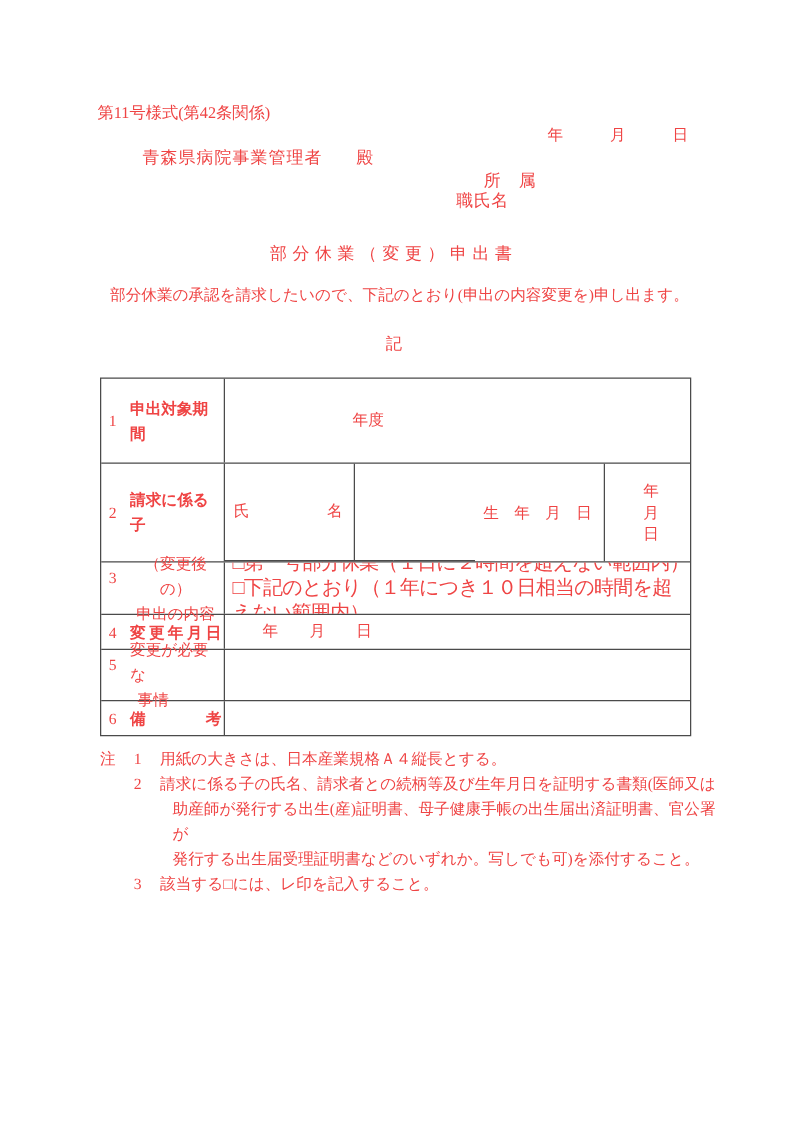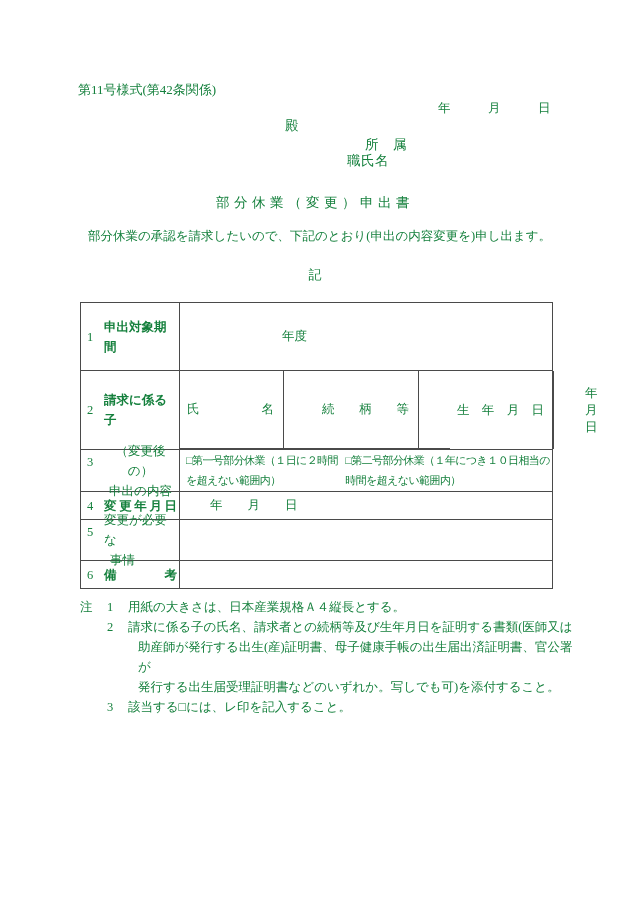--- a/index.html
+++ b/index.html
@@ -2,34 +2,34 @@
 <html lang="ja"><head>
 <meta charset="utf-8">
 <style>
   * { margin:0; padding:0; box-sizing:border-box; }
   html,body { background:#e8e8e8; }
   .page {
     position:relative;
     width:630px; height:903px;
     margin:0 auto;
     background:#ffffff;
-    color:#15803d;
+    color:#ef4444;
     font-family:"Liberation Serif","DejaVu Serif",serif;
     font-size:12.5px;
     overflow:hidden;
   }
   .abs { position:absolute; }
 
   
   .form-number { left:78px; top:81px; font-size:13px; }
   .date-line   { left:438px; top:100px; font-size:12.5px; }
   .addressee   { left:114px; top:117px; font-size:13.5px; letter-spacing:0.9px; }
   .honorific   { left:285px; top:117px; font-size:13.5px; }
-  .affiliation { left:365px; top:136px; font-size:13.5px; letter-spacing:0.5px; }
-  .position-name { left:347px; top:152px; font-size:13.5px; letter-spacing:0.5px; }
+  .affiliation { left:387px; top:136px; font-size:13.5px; letter-spacing:0.5px; }
+  .position-name { left:365px; top:152px; font-size:13.5px; letter-spacing:0.5px; }
 
   .doc-title {
     left:0; top:194px; width:630px;
     text-align:center;
     font-size:13.5px; font-weight:normal;
     letter-spacing:4.5px;
   }
   .body-text { left:88px; top:228px; font-size:12.5px; }
   .record-mark { left:0; top:266px; width:630px; text-align:center; font-size:13px; }
 
@@ -75,41 +75,42 @@
   .sublabel {
     flex:0 0 104px; width:104px;
     border-right:1px solid #4a4a4a;
     padding:0 9px 0 7px;
     display:flex; flex-direction:column; justify-content:center;
   }
   .sublabel > span { display:block; width:100%; }
   .subvalue { flex:1; display:flex; align-items:center; padding-left:31px; }
 
   .options-cell {
-    flex:1; display:flex; flex-direction:row; justify-content:center;
+    flex:1; display:flex; flex-direction:column; justify-content:center;
     padding-left:6px; line-height:20px;
-    font-size:11px; letter-spacing:-0.6px;
+    font-size:16px; letter-spacing:-0.6px;
     overflow:hidden;
   }
 
   
   .notes { left:80px; top:597px; width:502px; line-height:20px; font-size:12.5px; }
   .note-line { display:flex; }
   .note-mark { flex:0 0 27px; }
   .note-no { flex:0 0 21px; }
   .note-text { flex:1; }
   .note-cont { margin-left:58px;font-family:Liberation Serif, serif; }
 </style>
 </head>
 <body>
 
 <div class="page">
 
   <div class="abs form-number">第11号様式(第42条関係)</div>
   <div class="abs date-line">年　　　月　　　日</div>
+  <div class="abs addressee">青森県病院事業管理者</div>
   <div class="abs honorific">殿</div>
   <div class="abs affiliation">所　属</div>
   <div class="abs position-name">職氏名</div>
 
   <div class="abs doc-title">部分休業（変更）申出書</div>
   <div class="abs body-text">部分休業の承認を請求したいので、下記のとおり(申出の内容変更を)申し出ます。</div>
   <div class="abs record-mark">記</div>
 
   <div class="abs form-table">
 
@@ -131,23 +132,20 @@
       <div class="subrows">
         <div class="subrow">
           <div class="sublabel">
             <span class="justify">氏名</span>
           </div>
           <div class="subvalue">
             <span></span>
           </div>
         </div>
         <div class="subrow">
-          <div class="sublabel">
-            <span class="justify">続柄等</span>
-          </div>
           <div class="subvalue">
             <span></span>
           </div>
         </div>
         <div class="subrow">
           <div class="sublabel">
             <span class="justify">生年月日</span>
           </div>
           <div class="subvalue">
             <span>年　　月　　日</span>
@@ -159,21 +157,21 @@
     <div class="row r3">
       <div class="label-cell multi">
         <span class="no">3</span>
         <div class="lines centered">
           <div>（変更後の）</div>
           <div>申出の内容</div>
         </div>
       </div>
       <div class="options-cell">
         <div>□第一号部分休業（１日に２時間を超えない範囲内）</div>
-        <div>□第二号部分休業（１年につき１０日相当の時間を超えない範囲内）</div>
+        <div>□下記のとおり（１年につき１０日相当の時間を超えない範囲内）</div>
       </div>
     </div>
 
     <div class="row r4">
       <div class="label-cell">
         <span class="no">4</span>
         <span class="lbl justify">変更年月日</span>
       </div>
       <div class="value-cell v-date">
         <span>年　　月　　日</span>

